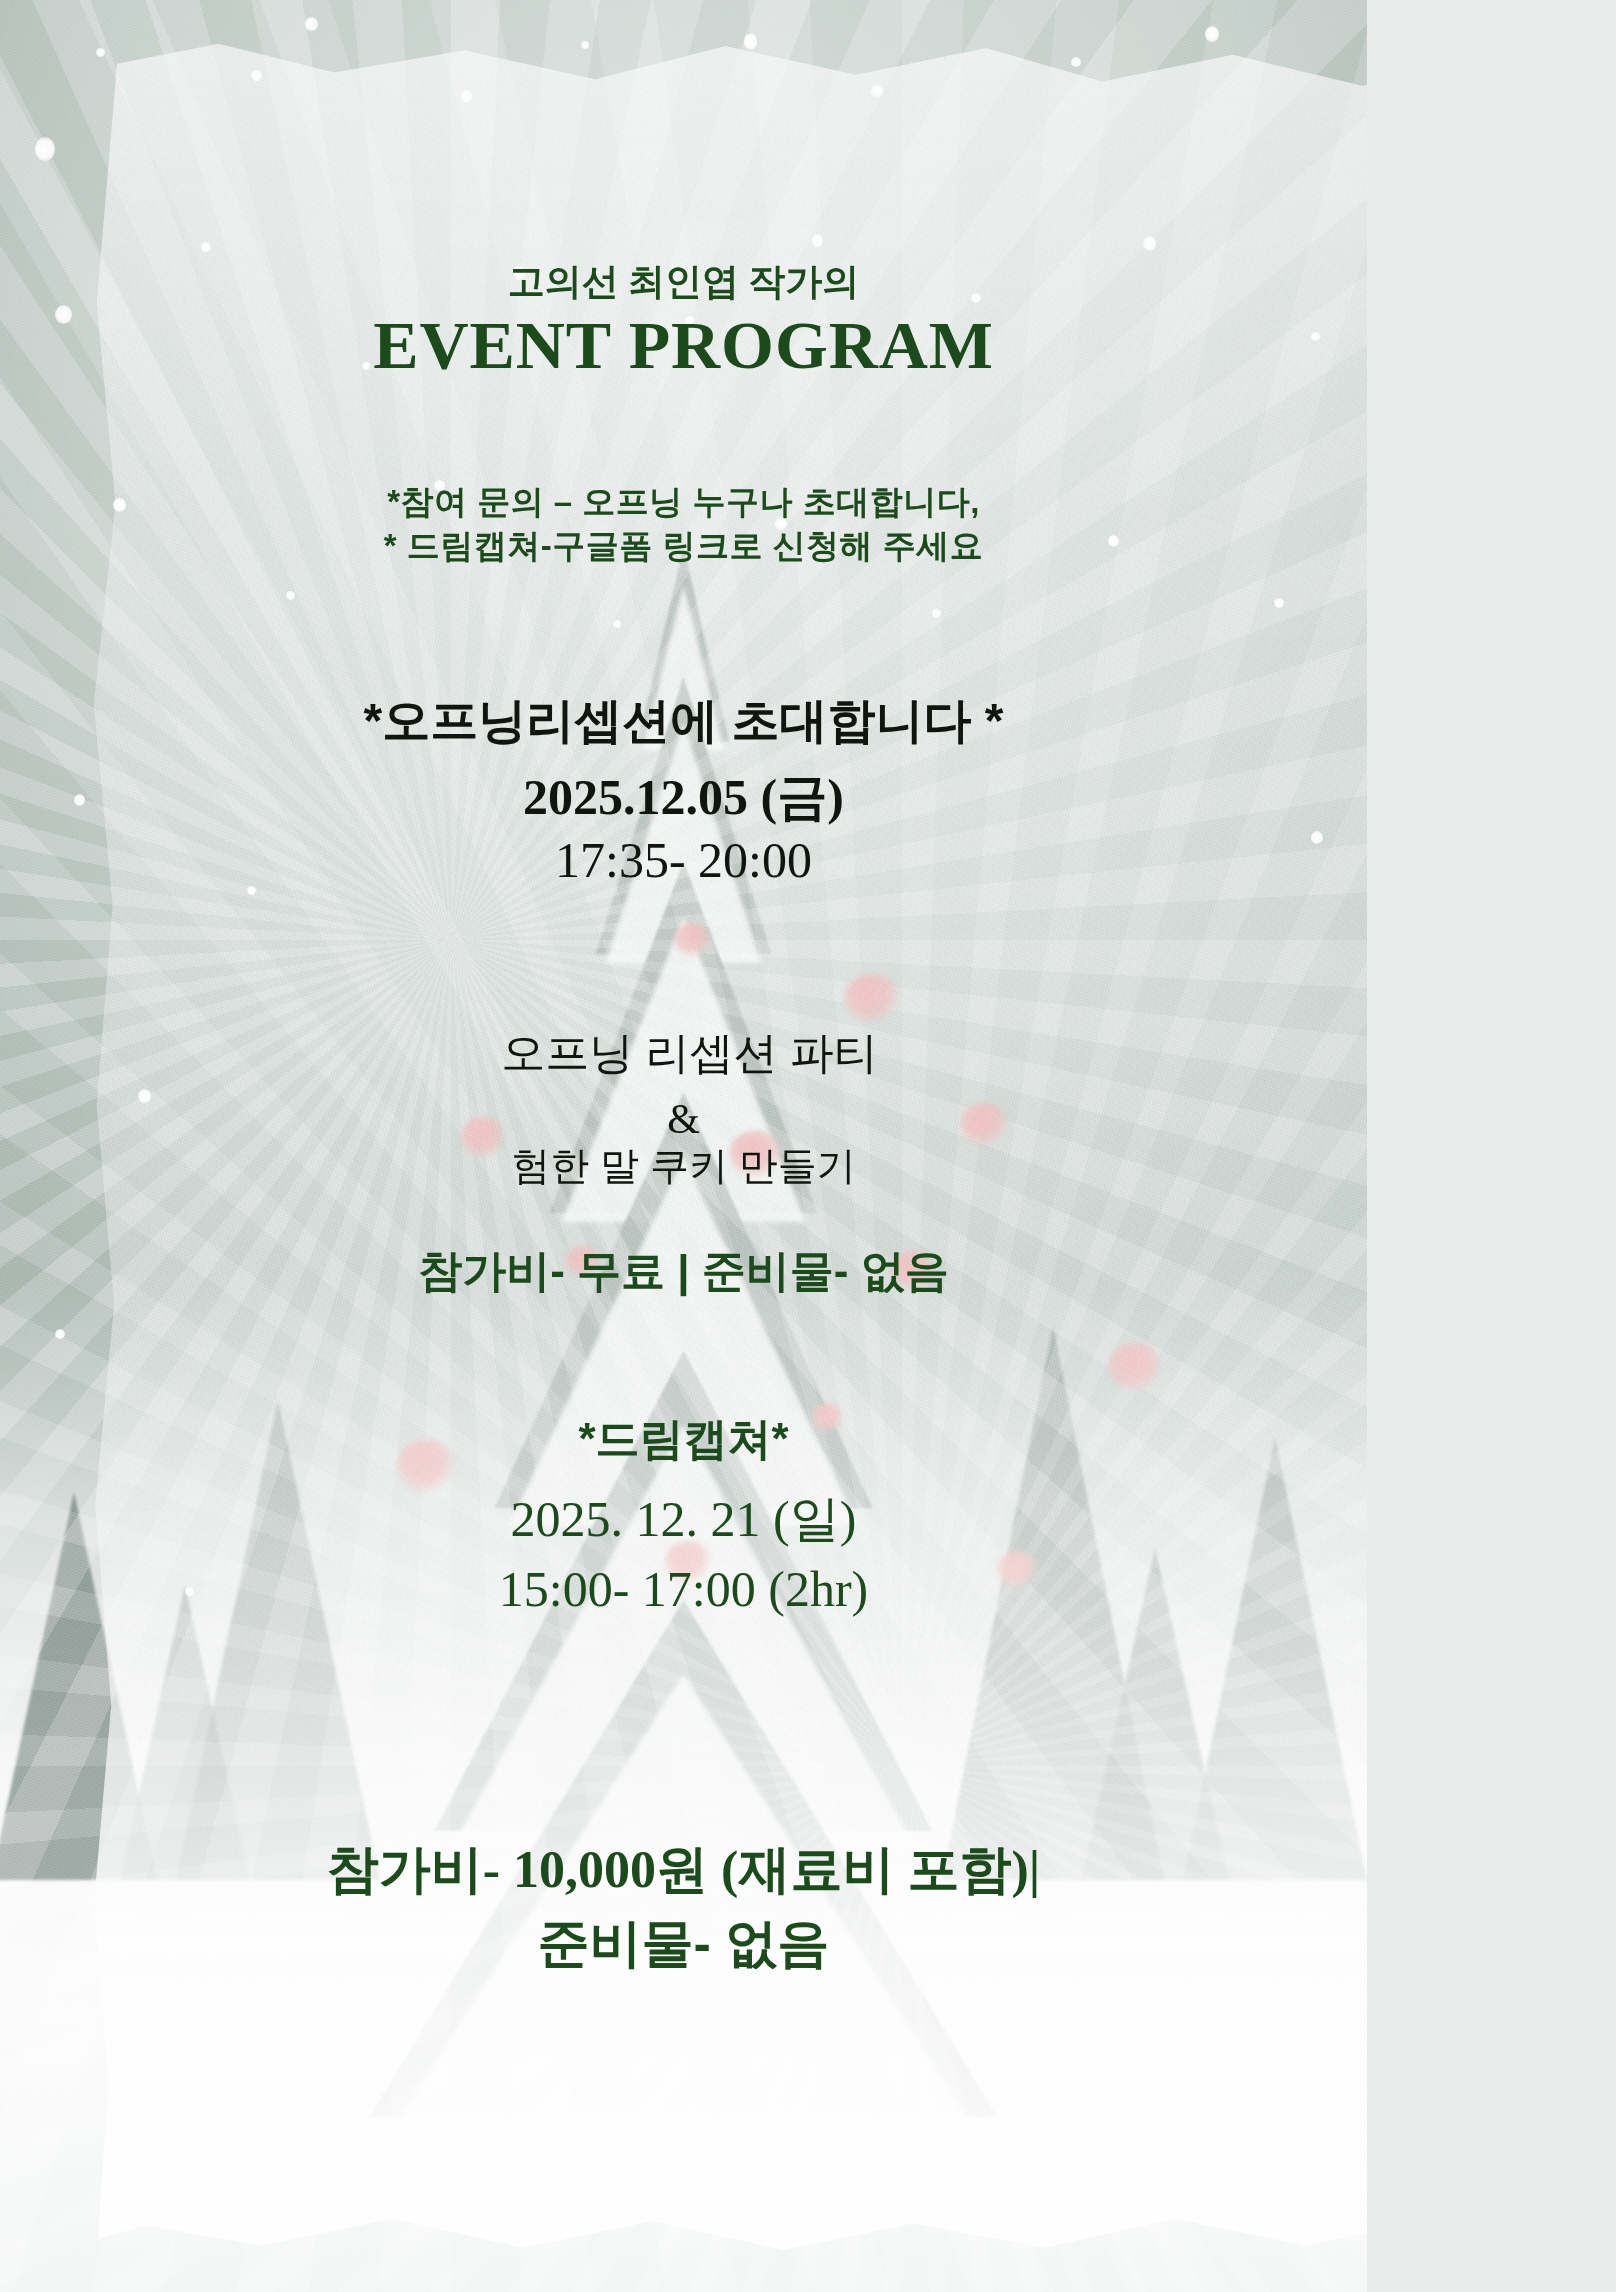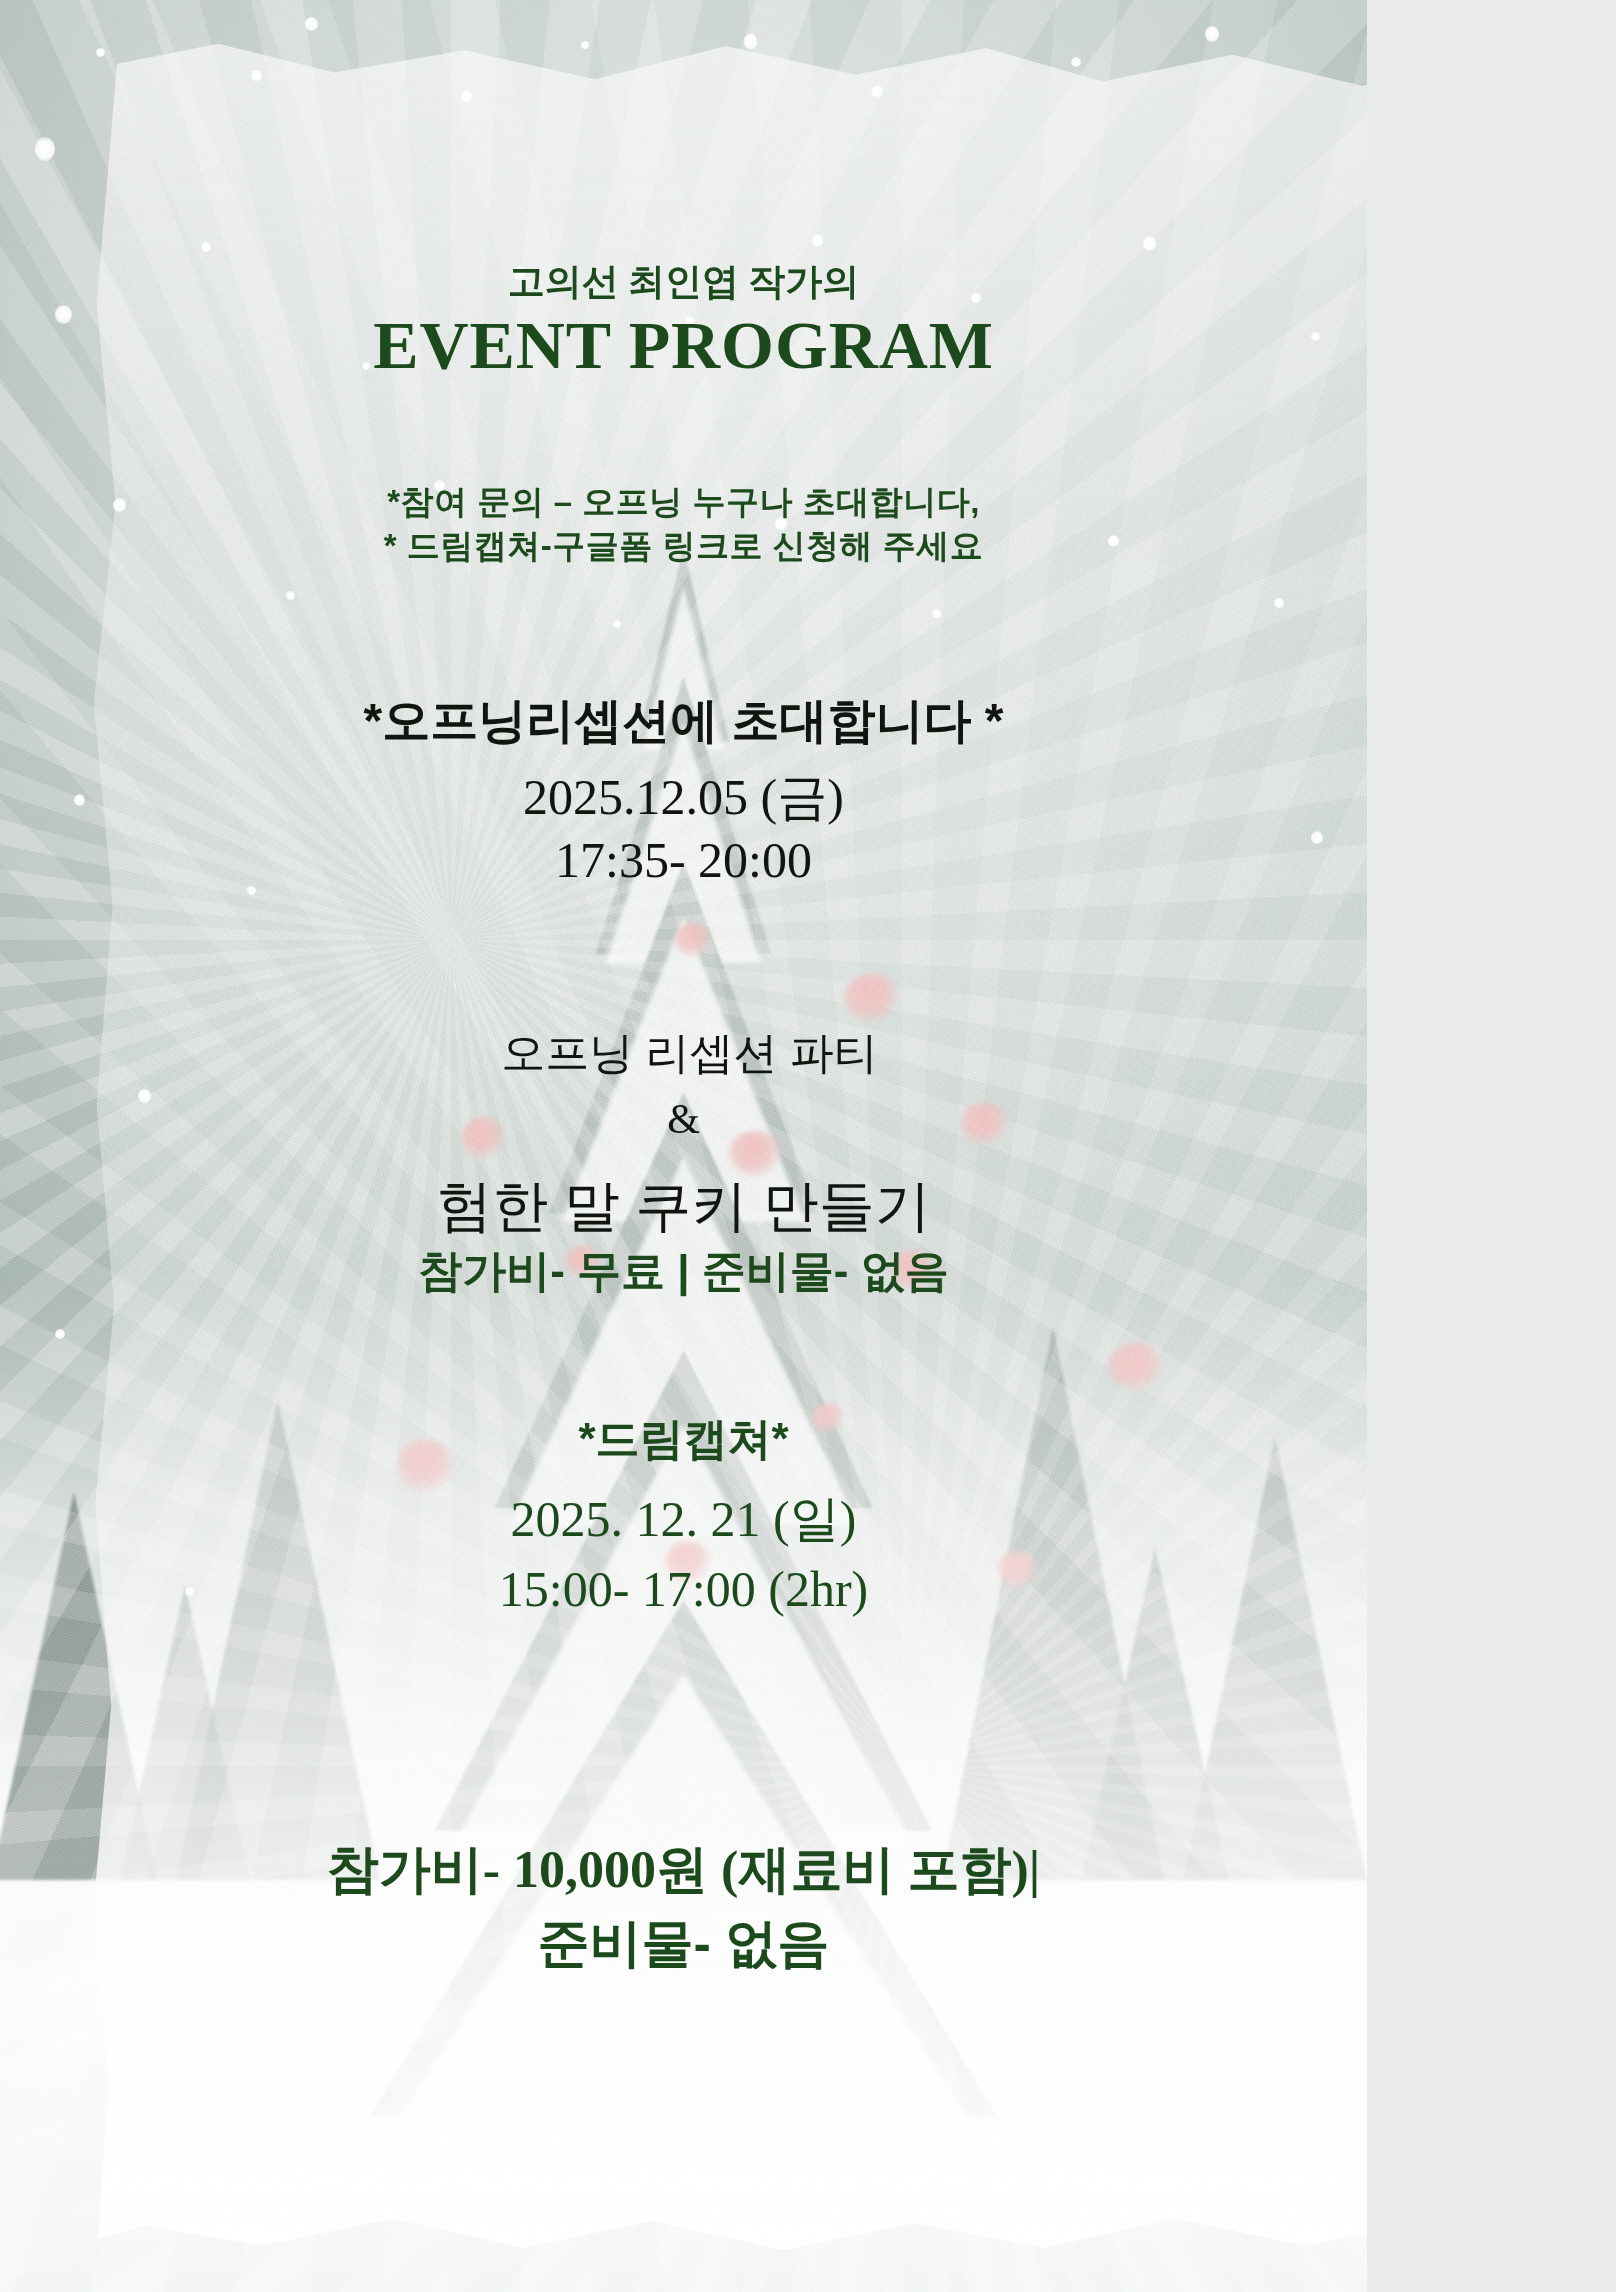--- a/index.html
+++ b/index.html
@@ -125,25 +125,25 @@
     font-family:"Liberation Serif", serif;
     color:#1d4a1d;font-weight:700;
   }
   .green{color:#1d4a1d;}
   .black{color:#101510;}
   .t-author{font-size:37px;top:257px;}
   .t-title{font-size:68px;top:306px;letter-spacing:0.9px;}
   .t-note1{font-size:33px;top:480px;font-weight:700;}
   .t-note2{font-size:33px;top:524px;font-weight:700;}
   .t-open{font-size:48px;top:689px;font-weight:700;font-family:"Liberation Sans",sans-serif;}
-  .t-date1{font-size:50px;top:764px;}
+  .t-date1{font-size:50px;top:764px;font-weight:bold;}
   .t-time1{font-size:50px;top:831px;}
   .t-party{font-size:44px;top:1024px;font-family:"Liberation Sans",sans-serif;padding-left:12px;}
   .t-amp{font-size:42px;top:1095px;}
-  .t-cookie{font-size:56px;top:1169px;font-family:"Liberation Sans",sans-serif;}
+  .t-cookie{font-size:39px;top:1139px;font-family:"Liberation Sans",sans-serif;}
   .t-fee1{font-size:44px;top:1242px;font-family:"Liberation Sans",sans-serif;font-weight:700;}
   .t-dream{font-size:44px;top:1410px;font-family:"Liberation Sans",sans-serif;font-weight:700;}
   .t-date2{font-size:50px;top:1486px;}
   .t-time2{font-size:50px;top:1560px;}
   .t-heal{font-size:52px;top:1746px;font-family:"Liberation Sans",sans-serif;font-weight:700;}
   .t-fee2{font-size:52px;top:1835px;font-weight:700;}
   .t-prep{font-size:52px;top:1909px;font-family:"Liberation Sans",sans-serif;font-weight:700;}
 </style>
 </head>
 <body>

